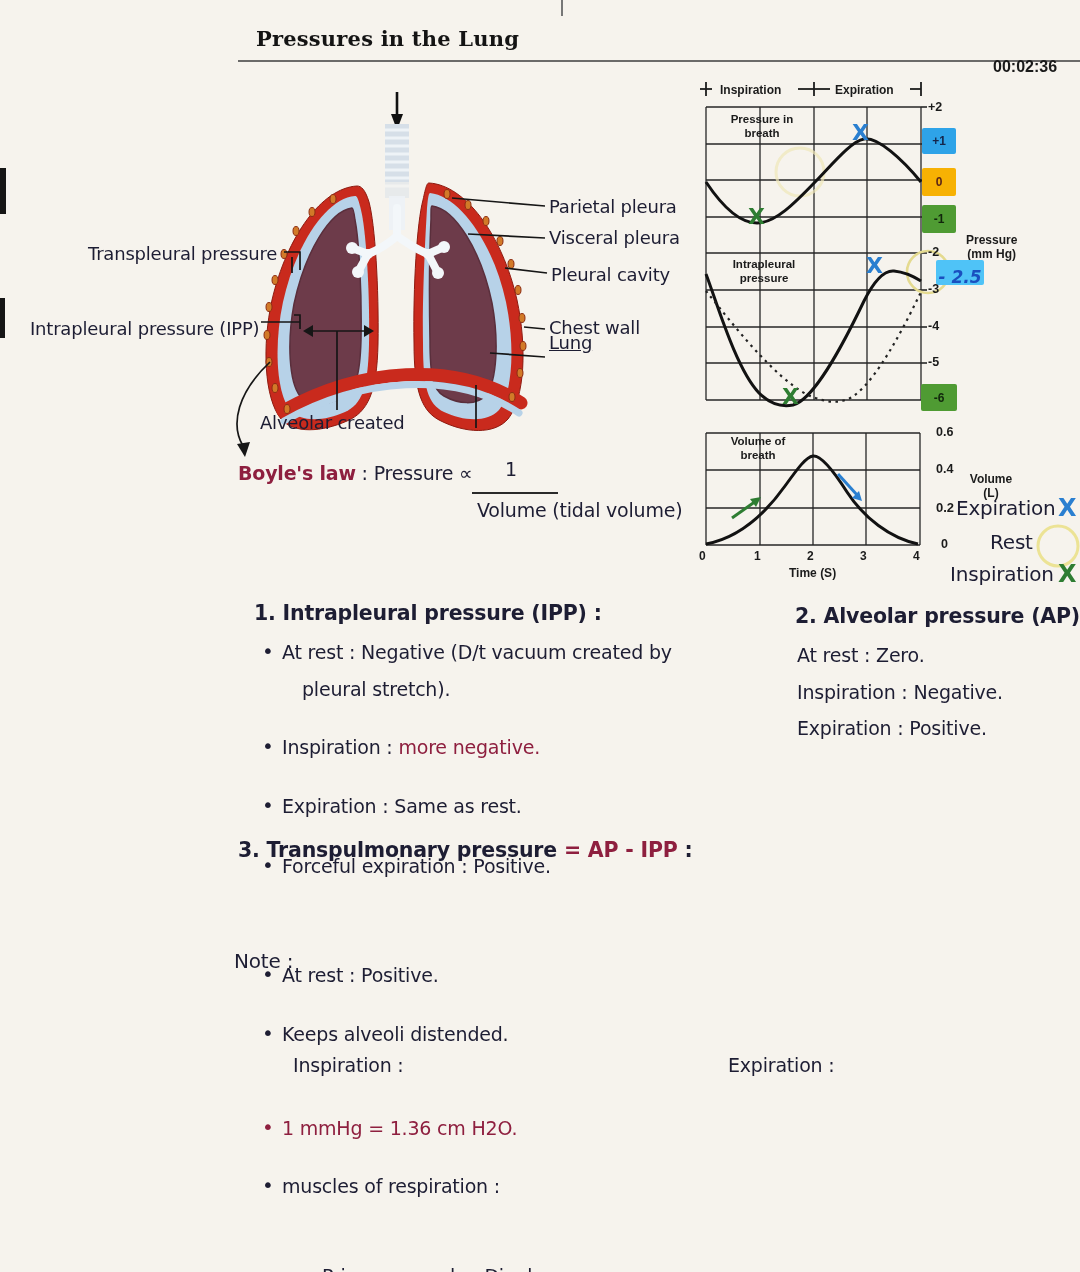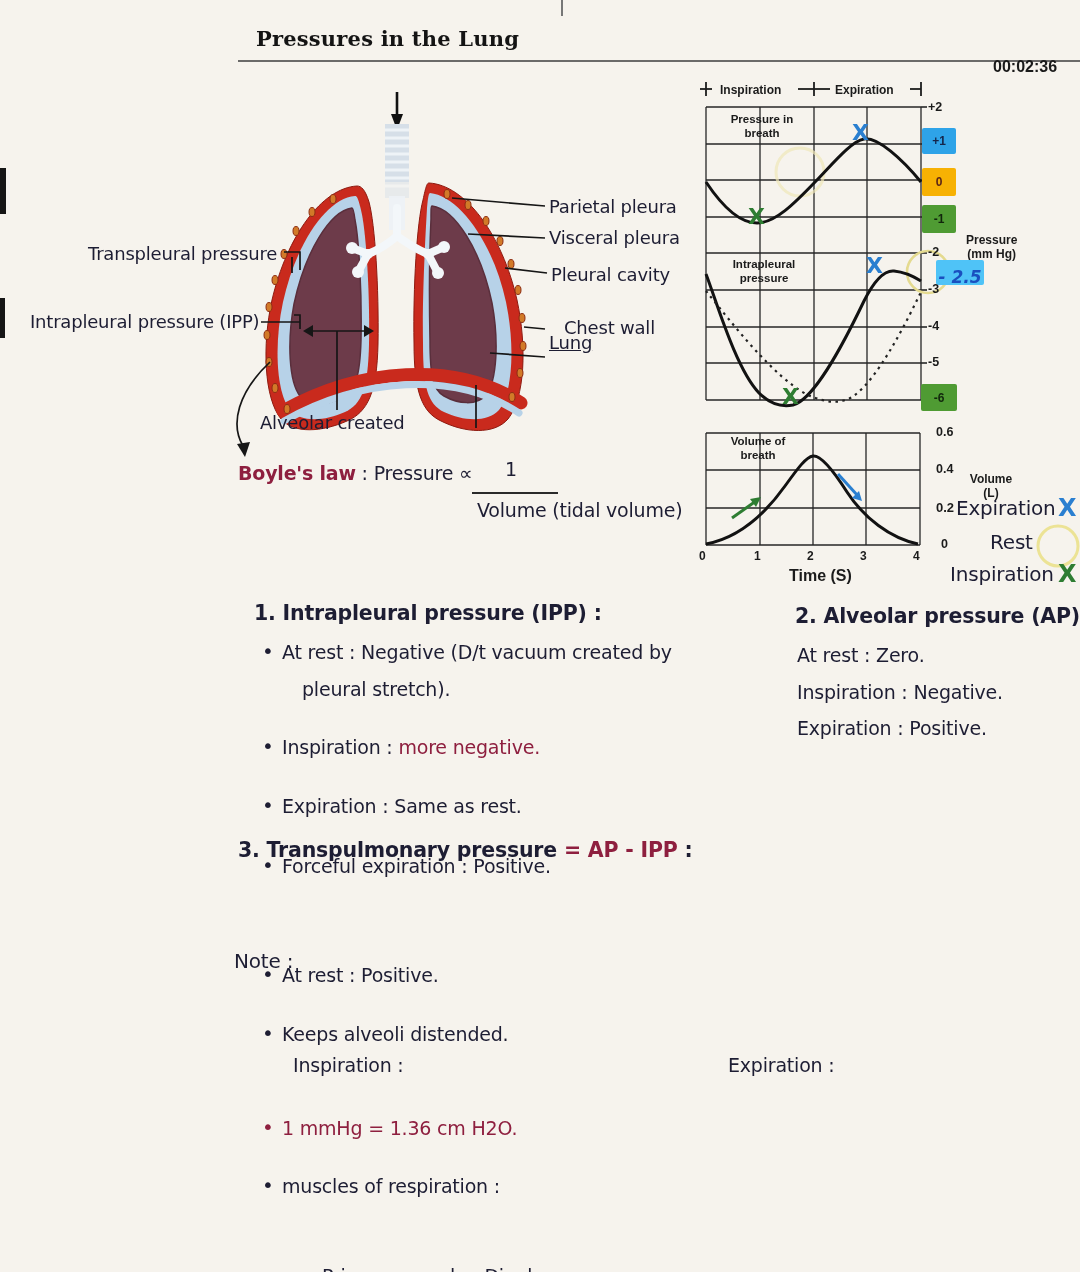--- a/index.html
+++ b/index.html
@@ -200,24 +200,24 @@
       <circle cx="1058" cy="546" r="20" fill="none" stroke="#ece395" stroke-width="3"></circle>
     </g>
   </svg>
 
   <div class="t title" style="left:240px;top:26px;margin-left:16px;">Pressures in the Lung</div>
   <div class="t stamp" style="left:993px;top:30px;margin-top:28px;">00:02:36</div>
 
   <div class="t hw h18" style="left:549px;top:196px;">Parietal pleura</div>
   <div class="t hw h18" style="left:549px;top:227px;">Visceral pleura</div>
   <div class="t hw h18" style="left:551px;top:264px;">Pleural cavity</div>
-  <div class="t hw h18" style="left:564px;top:317px;">Chest wall</div>
+  <div class="t hw h18" style="left:549px;top:317px;">Chest wall</div>
   <div class="t hw h18" style="left:549px;top:332px;text-decoration:underline;">Lung</div>
   <div class="t hw h18" style="left:88px;top:243px;">Transpleural pressure</div>
-  <div class="t hw h18" style="left:30px;top:311px;">Intrapleural pressure (IPP)</div>
+  <div class="t hw h18" style="left:30px;top:318px;">Intrapleural pressure (IPP)</div>
   <div class="t hw h18" style="left:260px;top:412px;">Alveolar created</div>
 
   <div class="t hw" style="left:238px;top:462px;">
     <span class="red hwb">Boyle's law</span><span> : Pressure ∝</span>
   </div>
   <div class="t hw" style="left:505px;top:458px;">1</div>
   <div class="fracbar" style="left:472px;top:492px;width:86px;"></div>
   <div class="t hw" style="left:477px;top:499px;">Volume (tidal volume)</div>
 
   <div class="t pr" style="left:720px;top:83px;font-size:12px;">Inspiration</div>
@@ -263,21 +263,21 @@
 
   <div class="t pr pr2" style="left:720px;top:435px;width:76px;">
     <div>Volume of</div>
     <div>breath</div>
   </div>
   <div class="t pr" style="left:699px;top:549px;font-size:12px;">0</div>
   <div class="t pr" style="left:754px;top:549px;font-size:12px;">1</div>
   <div class="t pr" style="left:807px;top:549px;font-size:12px;">2</div>
   <div class="t pr" style="left:860px;top:549px;font-size:12px;">3</div>
   <div class="t pr" style="left:913px;top:549px;font-size:12px;">4</div>
-  <div class="t pr" style="left:789px;top:566px;font-size:16px;">Time (S)</div>
+  <div class="t pr" style="left:789px;top:566px;font-size:12px;">Time (S)</div>
   <div class="t pr" style="left:936px;top:425px;font-size:12.5px;">0.6</div>
   <div class="t pr" style="left:936px;top:462px;font-size:12.5px;">0.4</div>
   <div class="t pr" style="left:936px;top:500px;font-size:13px;">0.2</div>
   <div class="t pr" style="left:941px;top:537px;font-size:12.5px;">0</div>
   <div class="t pr pr2" style="left:962px;top:472px;width:58px;font-size:12px;">
     <div>Volume</div>
     <div>(L)</div>
   </div>
 
   <div class="t hw" style="left:956px;top:496px;font-size:20px;">Expiration</div>

